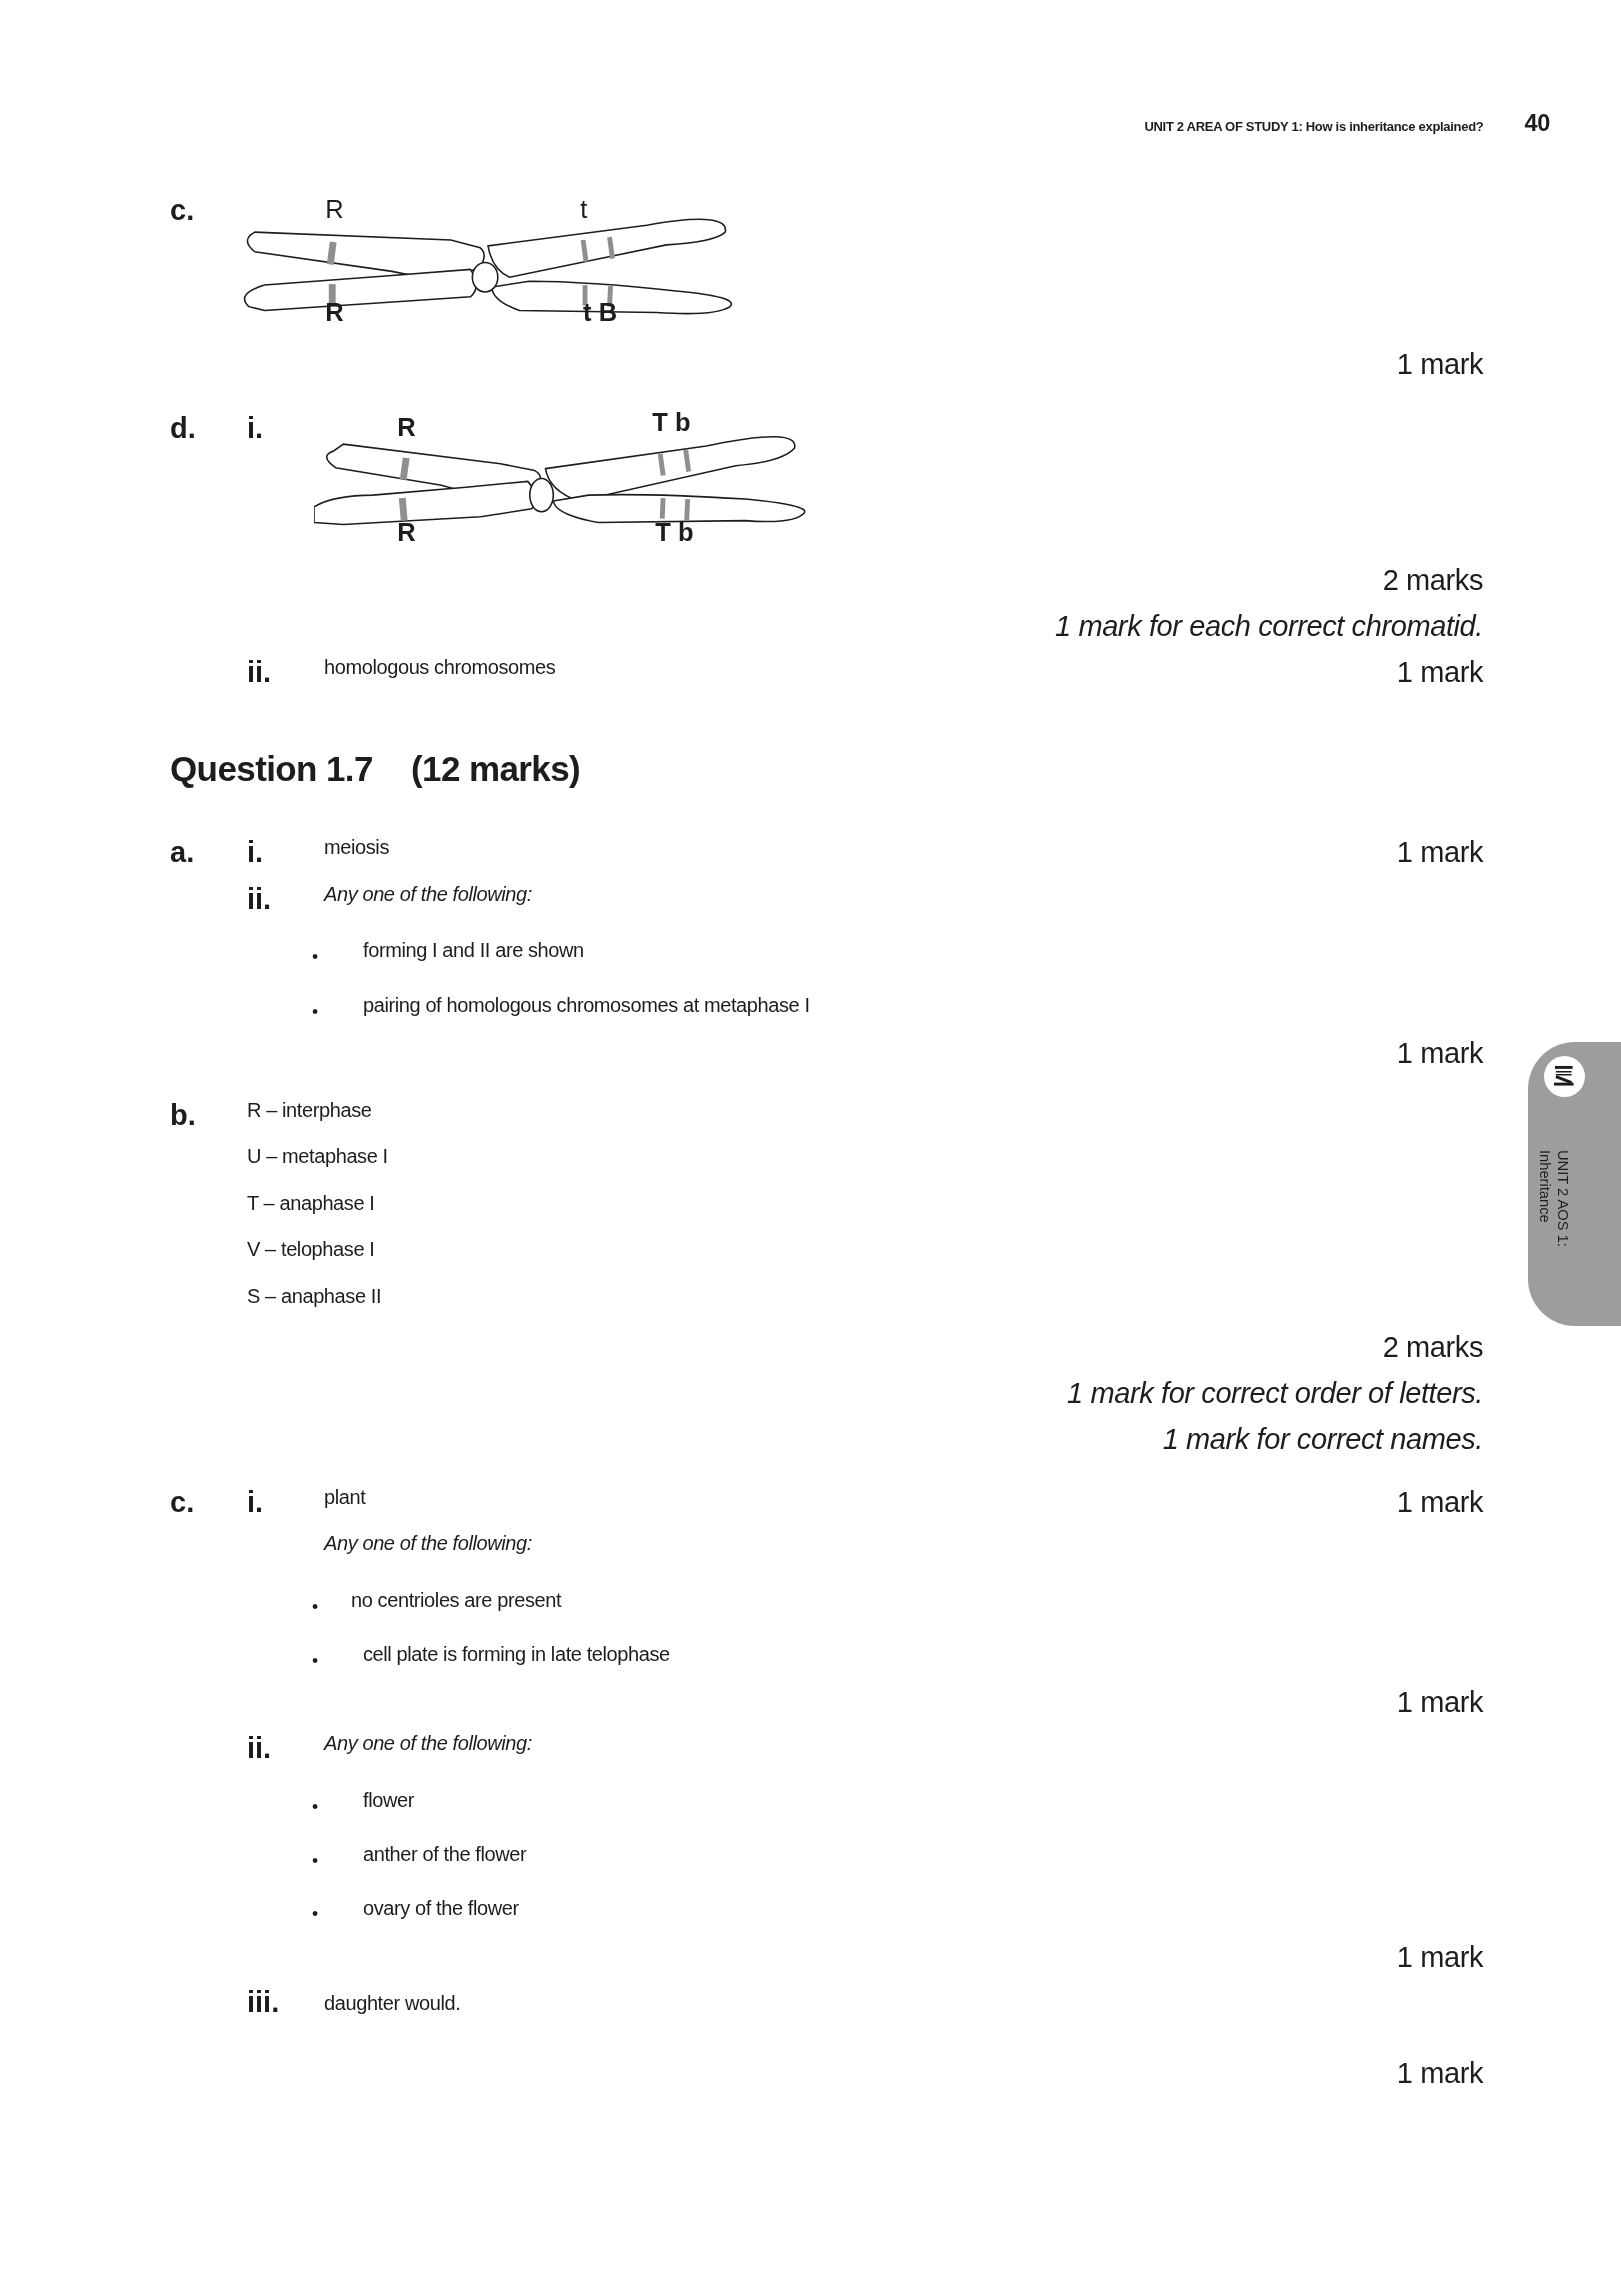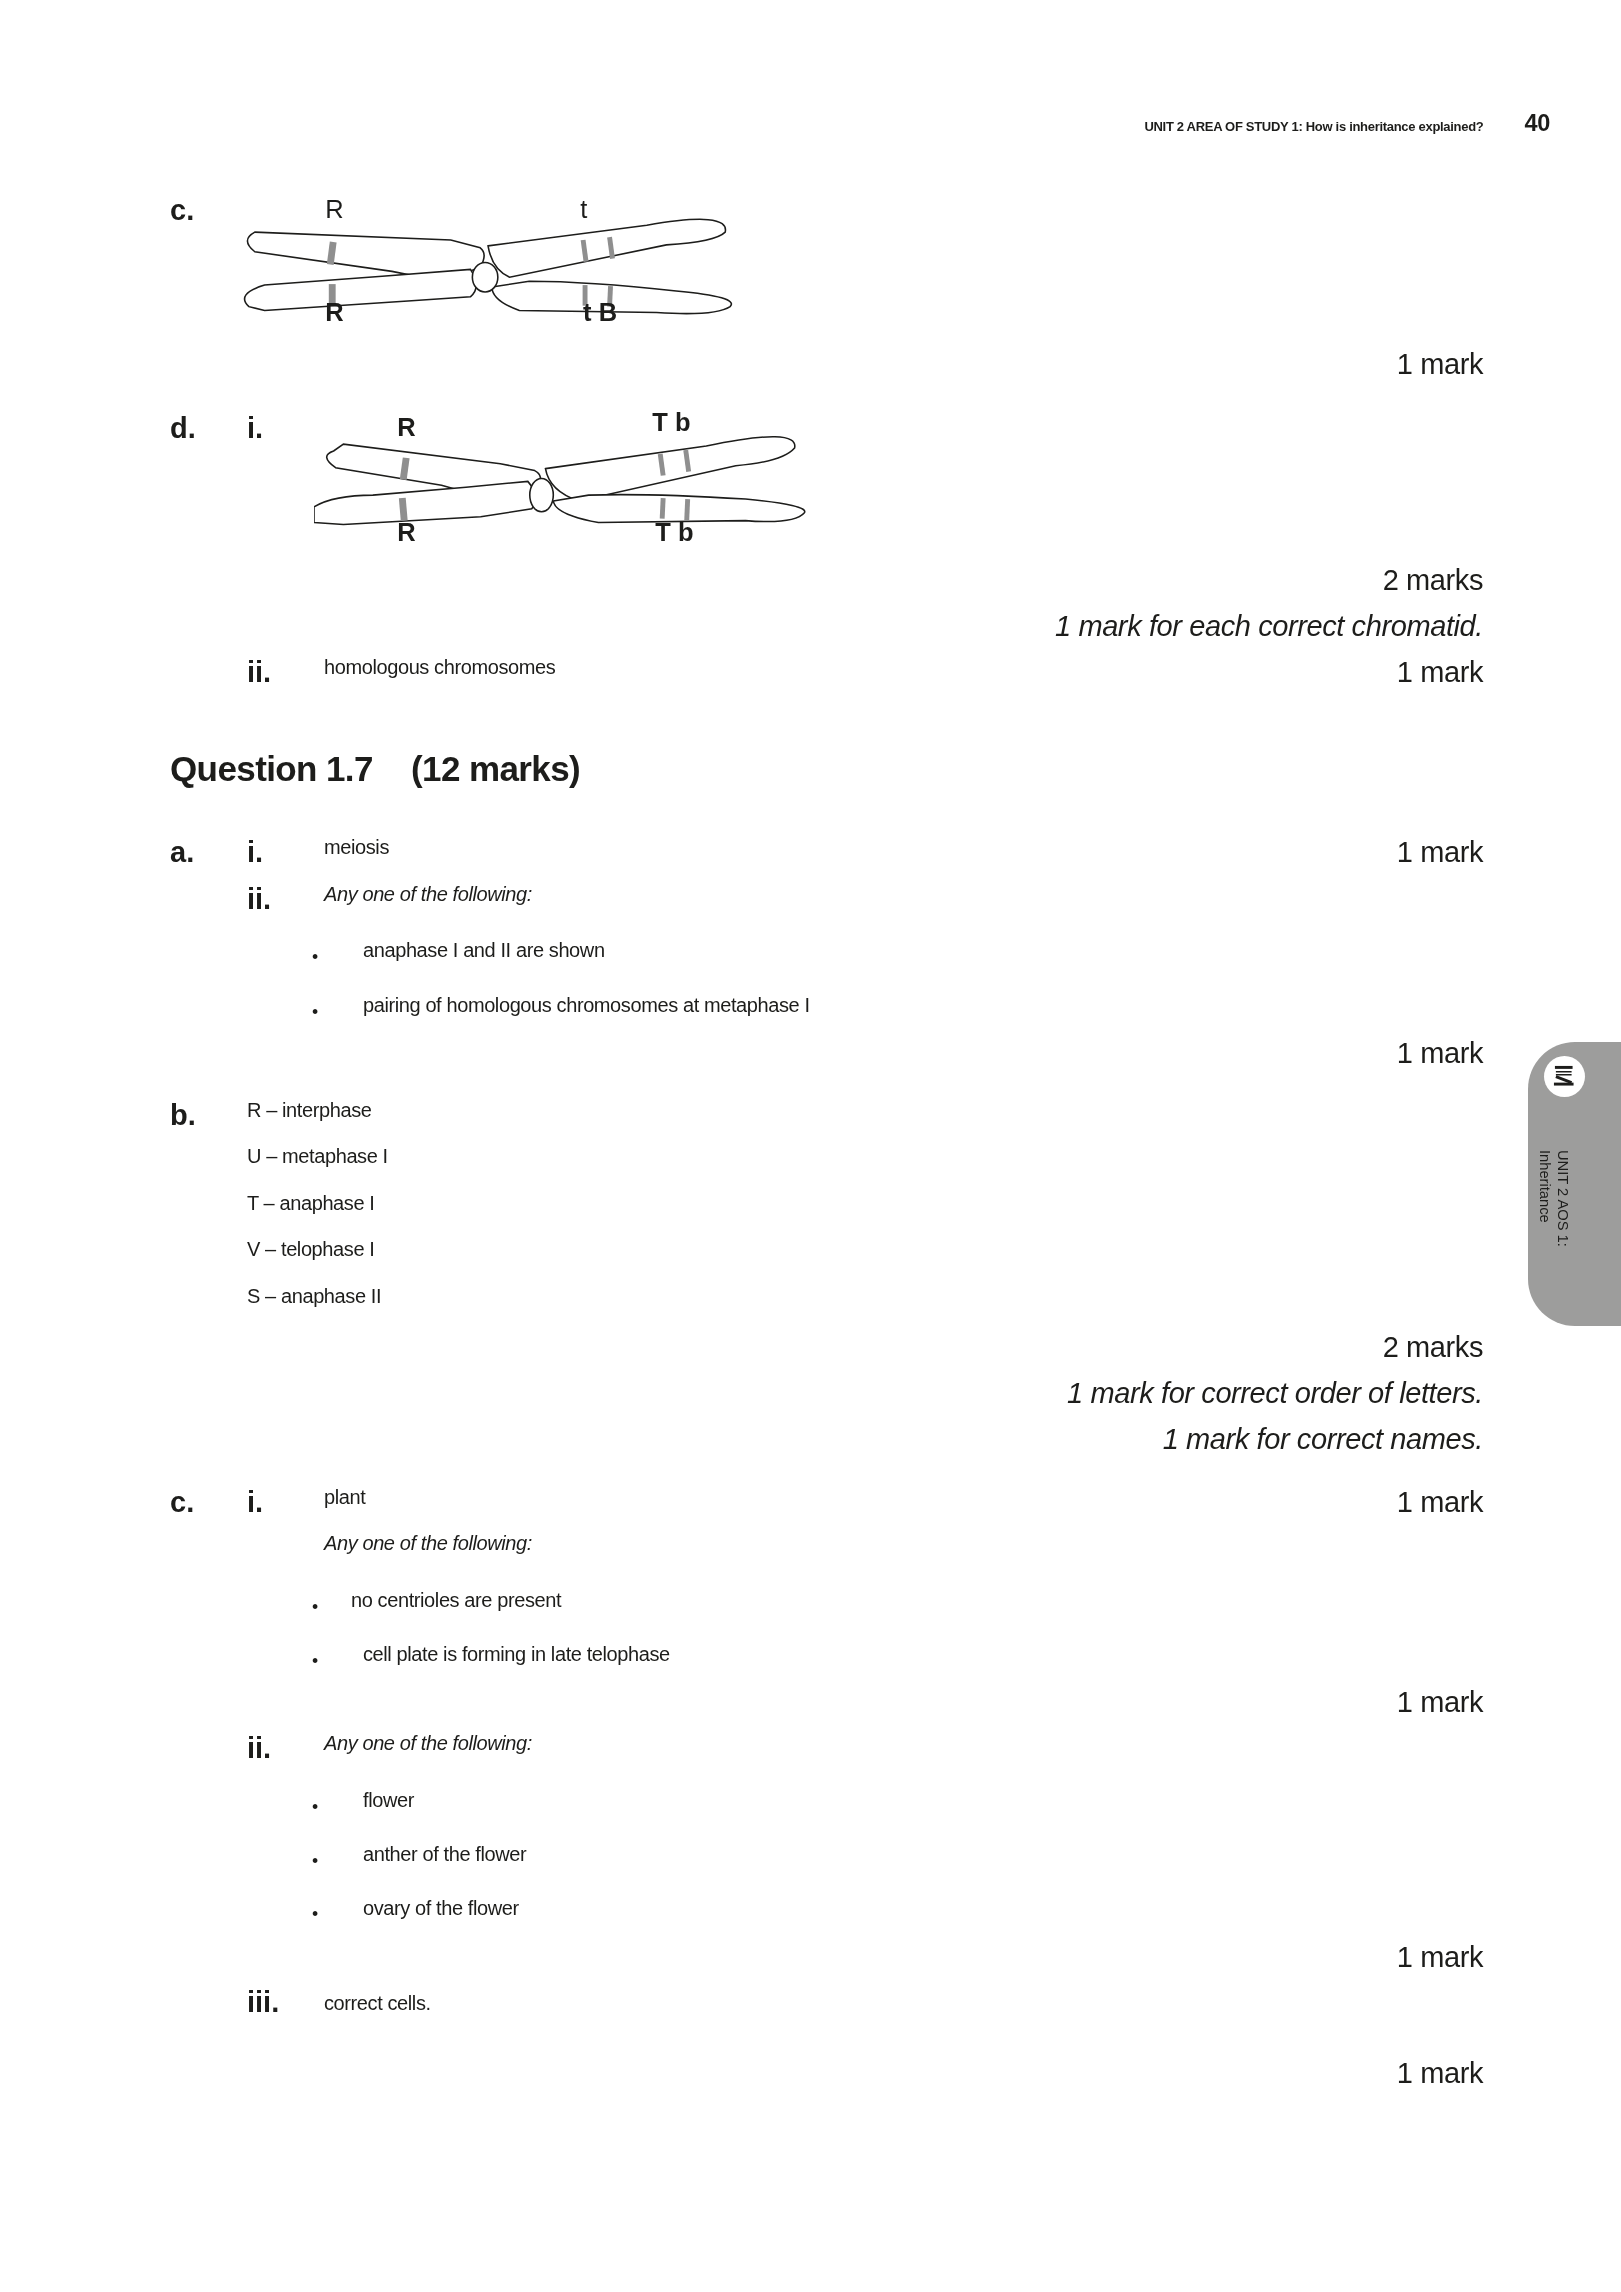--- a/index.html
+++ b/index.html
@@ -99,21 +99,21 @@
   <span style="margin-left:29px;">(12 marks)</span>
 </div>
 
 <div class="abs lbl" style="left:170px; top:836px;">a.</div>
 <div class="abs lbl" style="left:247px; top:836px;">i.</div>
 <div class="abs body" style="left:324px; top:836px;">meiosis</div>
 <div class="abs mark" style="top:836px;">1 mark</div>
 <div class="abs lbl" style="left:247px; top:883px;">ii.</div>
 <div class="abs body ital" style="left:324px; top:883px;">Any one of the following:</div>
 <div class="abs bullet" style="left:312px; top:947px;">•</div>
-<div class="abs body" style="left:363px; top:939px;">anaphase I and II are shown</div>
+<div class="abs body" style="left:363px; top:939px;">forming I and II are shown</div>
 <div class="abs bullet" style="left:312px; top:1002px;">•</div>
 <div class="abs body" style="left:363px; top:994px;">pairing of homologous chromosomes at metaphase I</div>
 <div class="abs mark" style="top:1037px;">1 mark</div>
 
 <div class="abs lbl" style="left:170px; top:1099px;">b.</div>
 <div class="abs body" style="left:247px; top:1099px;">R – interphase</div>
 <div class="abs body" style="left:247px; top:1145px;">U – metaphase I</div>
 <div class="abs body" style="left:247px; top:1192px;">T – anaphase I</div>
 <div class="abs body" style="left:247px; top:1238px;">V – telophase I</div>
 <div class="abs body" style="left:247px; top:1285px;">S – anaphase II</div>
@@ -137,16 +137,16 @@
 <div class="abs bullet" style="left:312px; top:1797px;">•</div>
 <div class="abs body" style="left:363px; top:1789px;">flower</div>
 <div class="abs bullet" style="left:312px; top:1851px;">•</div>
 <div class="abs body" style="left:363px; top:1843px;">anther of the flower</div>
 <div class="abs bullet" style="left:312px; top:1904px;">•</div>
 <div class="abs body" style="left:363px; top:1897px;">ovary of the flower</div>
 <div class="abs mark" style="top:1941px;">1 mark</div>
 
 <div class="abs lbl" style="left:247px; top:1986px;">iii.</div>
 <div class="abs body" style="left:324px; top:1986px; line-height:35px;">
-  <div>correct cells.</div>
+  <div>daughter would.</div>
 </div>
 <div class="abs mark" style="top:2057px;">1 mark</div>
 
 
 </body></html>

